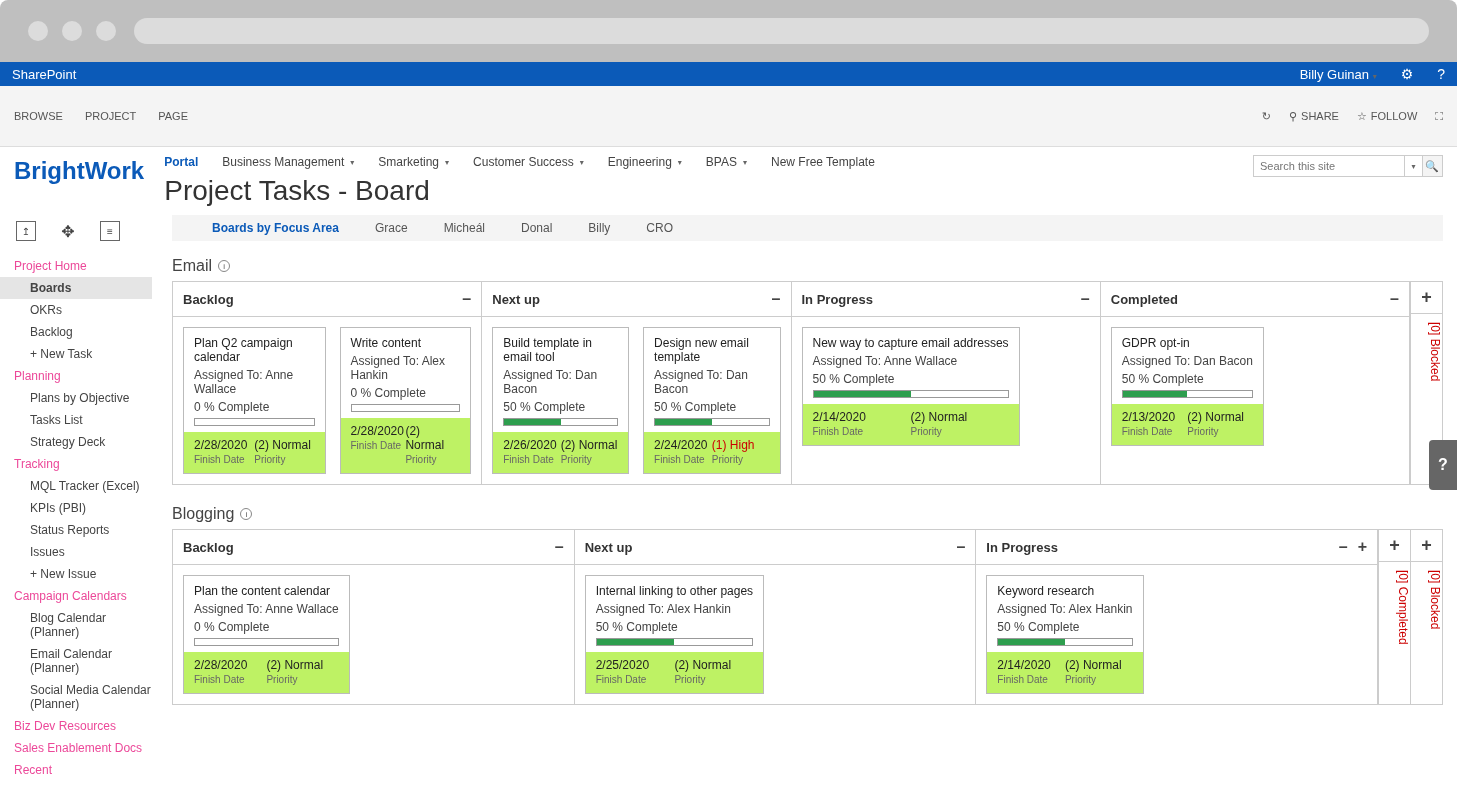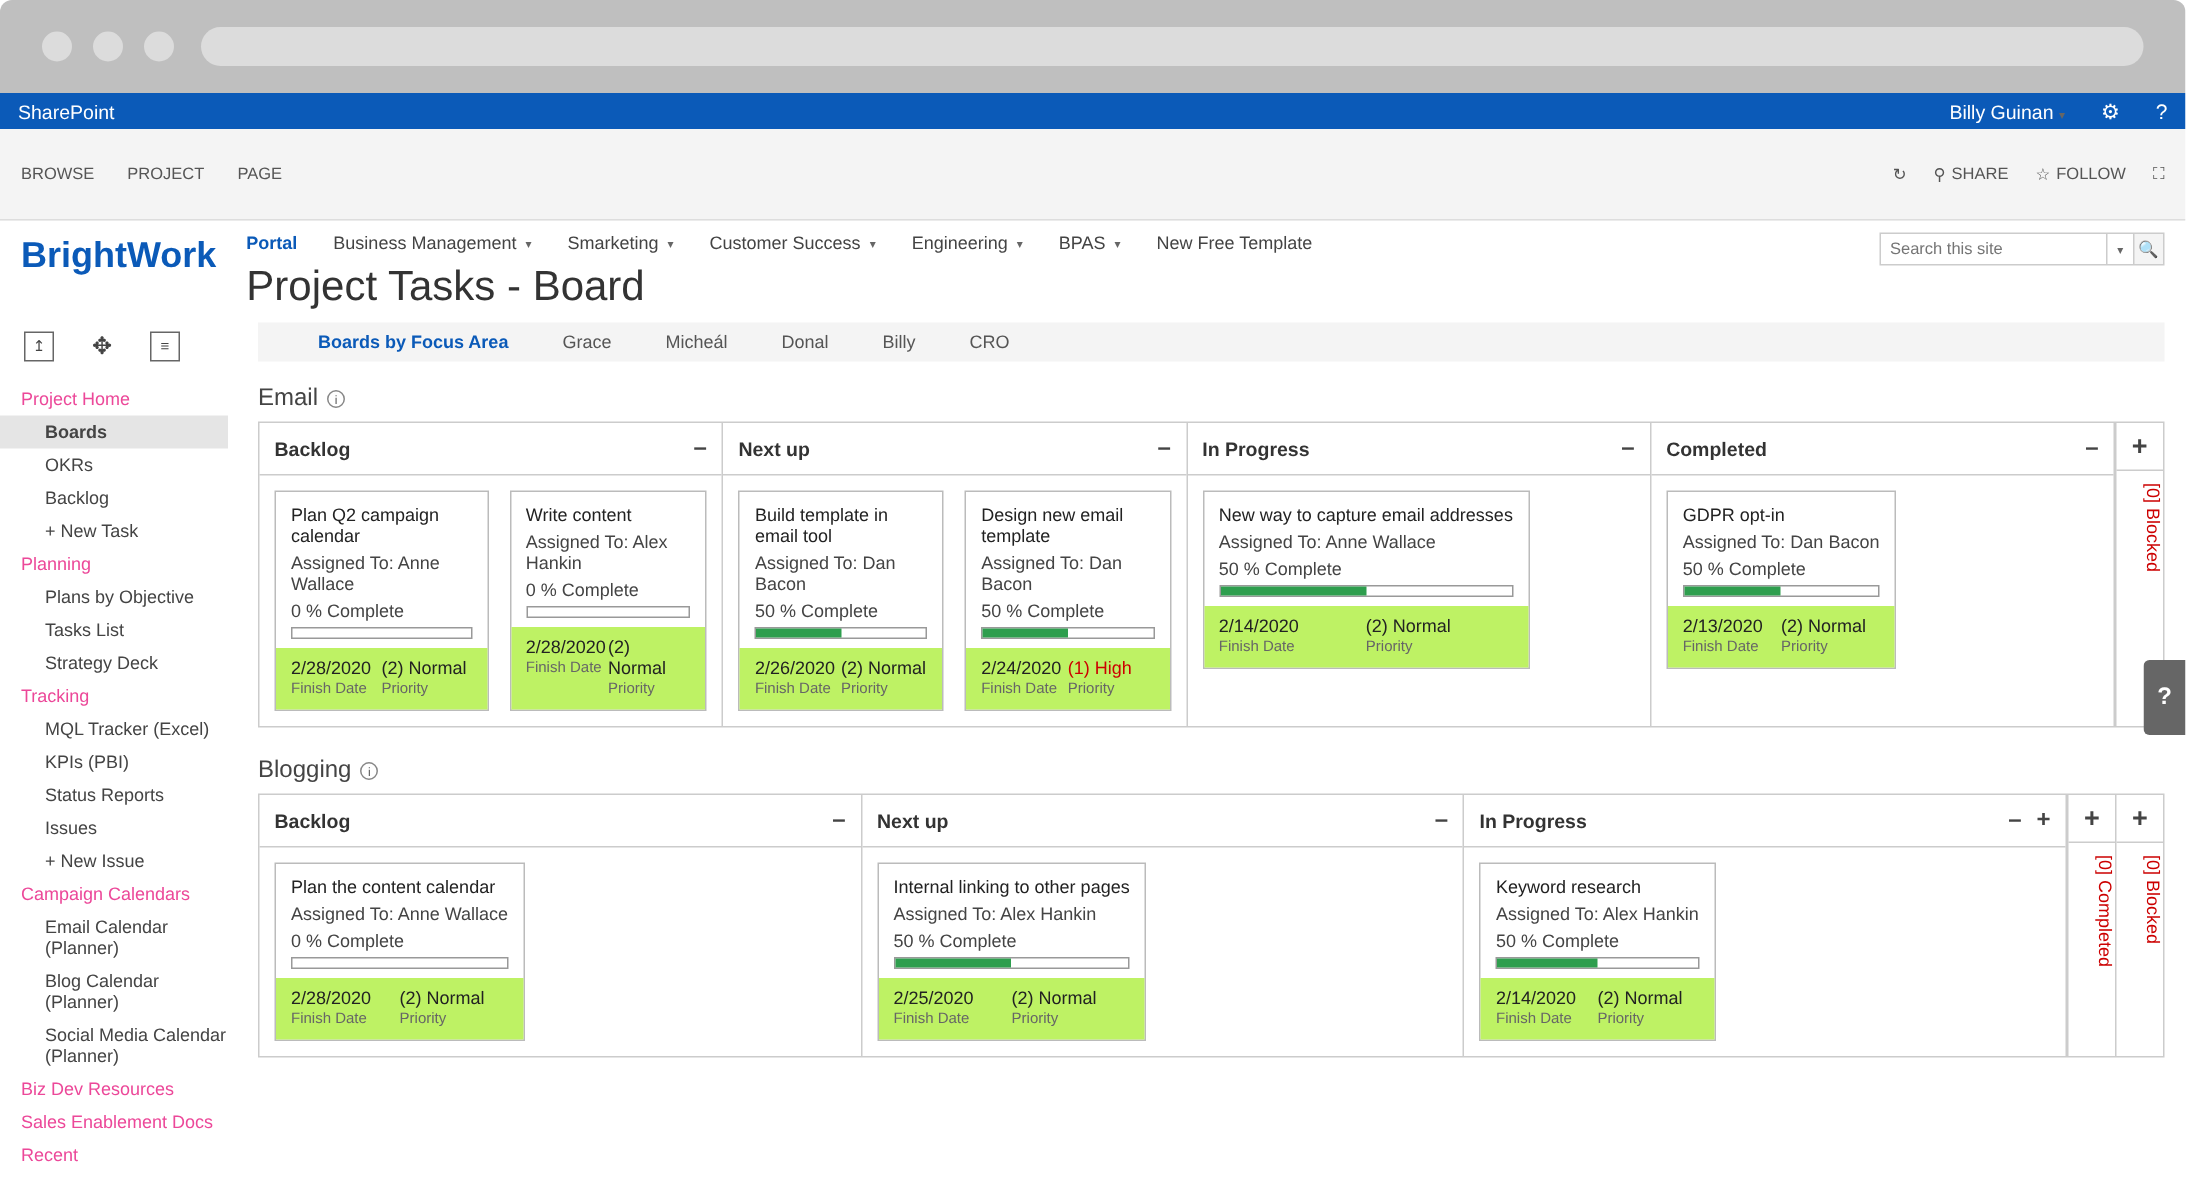--- a/index.html
+++ b/index.html
@@ -162,22 +162,22 @@
         <div class="sb-item">Plans by Objective</div>
         <div class="sb-item">Tasks List</div>
         <div class="sb-item">Strategy Deck</div>
         <div class="sb-group-title">Tracking</div>
         <div class="sb-item">MQL Tracker (Excel)</div>
         <div class="sb-item">KPIs (PBI)</div>
         <div class="sb-item">Status Reports</div>
         <div class="sb-item">Issues</div>
         <div class="sb-item">+ New Issue</div>
         <div class="sb-group-title">Campaign Calendars</div>
+        <div class="sb-item">Blog Calendar (Planner)</div>
         <div class="sb-item">Email Calendar (Planner)</div>
-        <div class="sb-item">Blog Calendar (Planner)</div>
         <div class="sb-item">Social Media Calendar (Planner)</div>
         <div class="sb-group-title">Biz Dev Resources</div>
         <div class="sb-group-title">Sales Enablement Docs</div>
         <div class="sb-group-title">Recent</div>
         <div class="sb-group-title">Site Contents</div>
       </div>
   </div>
 
   <div class="content">
     <div class="tab-strip" id="tab-strip"><span class="active">Boards by Focus Area</span><span>Grace</span><span>Micheál</span><span>Donal</span><span>Billy</span><span>CRO</span></div>

